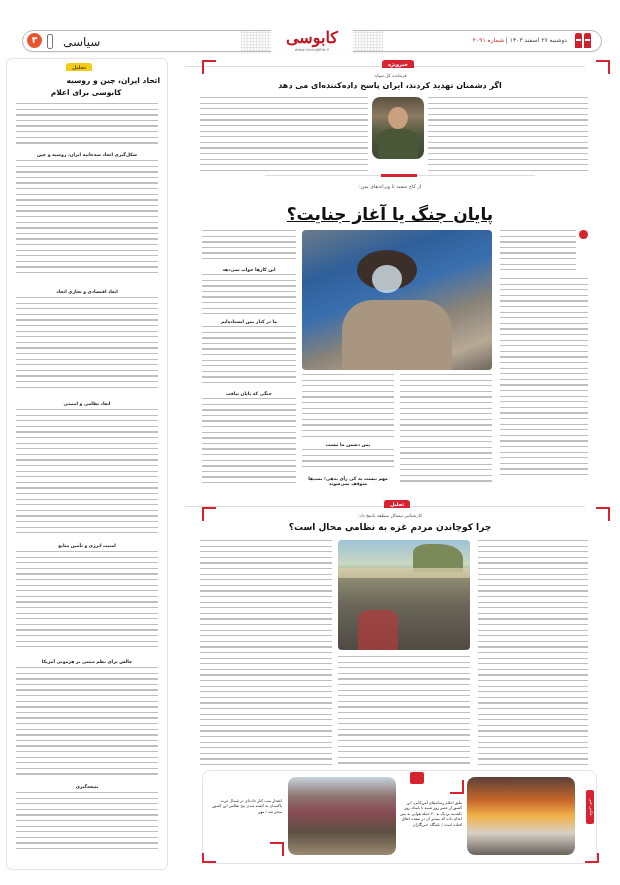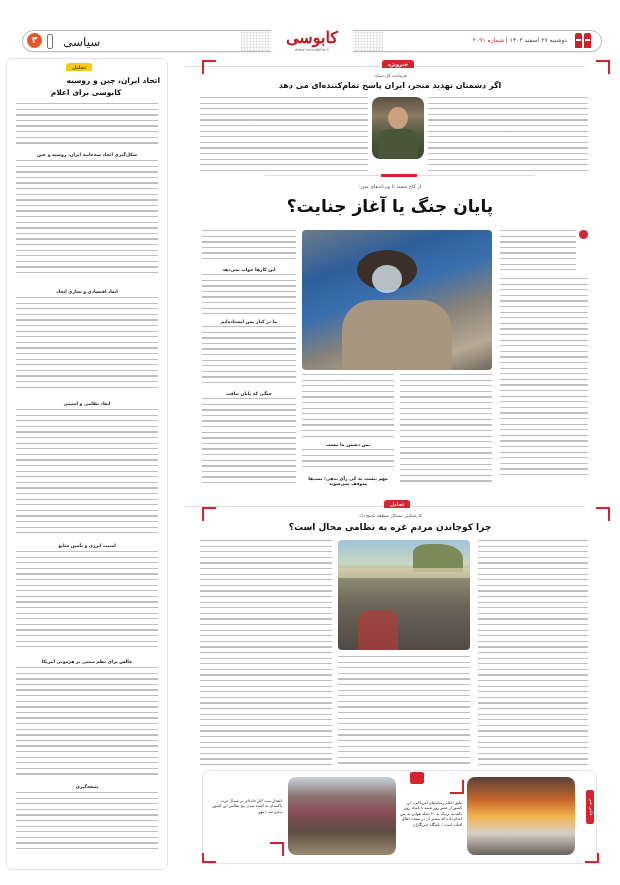--- a/index.html
+++ b/index.html
@@ -76,32 +76,32 @@
 <div class="abs subhead" style="left:16px;top:659px;width:142px;">چالش برای نظم مبتنی بر هژمونی آمریکا</div>
 <div class="abs txt lines" style="left:16px;top:667px;width:142px;height:110px;"></div>
 <div class="abs subhead" style="left:16px;top:784px;width:142px;">نتیجه‌گیری</div>
 <div class="abs txt lines" style="left:16px;top:792px;width:142px;height:60px;"></div>
 
 <div class="abs rule" style="left:185px;top:66px;width:400px;"></div>
 <div class="abs tag red" style="left:382px;top:60px;">خبرویژه</div>
 <div class="abs corner-tl" style="left:202px;top:60px;"></div>
 <div class="abs corner-tr" style="left:596px;top:60px;"></div>
 <div class="abs kicker" style="left:190px;top:73px;width:400px;">فرمانده کل سپاه:</div>
-<div class="abs headline" style="left:190px;top:81px;width:400px;font-size:8px;">اگر دشمنان تهدید منجر، ایران پاسخ تمام‌کننده‌ای می دهد</div>
+<div class="abs headline" style="left:190px;top:81px;width:400px;font-size:8px;">اگر دشمنان تهدید کردند، ایران پاسخ داده‌کننده‌ای می دهد</div>
 <div class="abs txt lines" style="left:428px;top:97px;width:160px;height:74px;"></div>
 <div class="abs photo" style="left:372px;top:97px;width:52px;height:62px;background:linear-gradient(180deg,#5b5040 0%,#8b7a60 30%,#4f5a3f 60%,#3d4632 100%);">
   <div style="position:absolute;left:16px;top:10px;width:20px;height:22px;border-radius:50%;background:#c9a080;"></div>
   <div style="position:absolute;left:6px;top:32px;width:40px;height:30px;border-radius:12px 12px 0 0;background:#4a5638;"></div>
 </div>
 <div class="abs txt lines" style="left:200px;top:97px;width:168px;height:74px;"></div>
 
 <div class="abs rule" style="left:265px;top:175px;width:270px;"></div>
 <div class="abs" style="left:381px;top:174px;width:36px;height:3px;background:#d6232f;"></div>
 <div class="abs kicker" style="left:190px;top:183px;width:400px;font-size:5px;">از کاخ سفید تا ویرانه‌های یمن:</div>
-<div class="abs headline" style="left:190px;top:196px;width:400px;font-size:17px;">پایان جنگ یا آغاز جنایت؟</div>
+<div class="abs headline" style="left:190px;top:204px;width:400px;font-size:17px;text-decoration:underline;">پایان جنگ یا آغاز جنایت؟</div>
 
 <div class="abs" style="left:579px;top:230px;width:9px;height:9px;border-radius:50%;background:#d6232f;"></div>
 <div class="abs txt lines" style="left:500px;top:230px;width:76px;height:44px;"></div>
 <div class="abs txt lines" style="left:500px;top:278px;width:88px;height:200px;"></div>
 
 <div class="abs photo" style="left:302px;top:230px;width:190px;height:140px;border-radius:4px;background:linear-gradient(160deg,#6b7b8a 0%,#2f5f9a 25%,#3a6fae 45%,#8a8378 65%,#b8a996 85%,#6e675e 100%);">
   <div style="position:absolute;left:55px;top:20px;width:60px;height:40px;border-radius:50%;background:#3c2e28;"></div>
   <div style="position:absolute;left:70px;top:35px;width:30px;height:28px;border-radius:50%;background:#d4e4ea;opacity:.8;"></div>
   <div style="position:absolute;left:40px;top:70px;width:110px;height:70px;border-radius:30px 30px 0 0;background:#a89680;"></div>
 </div>

